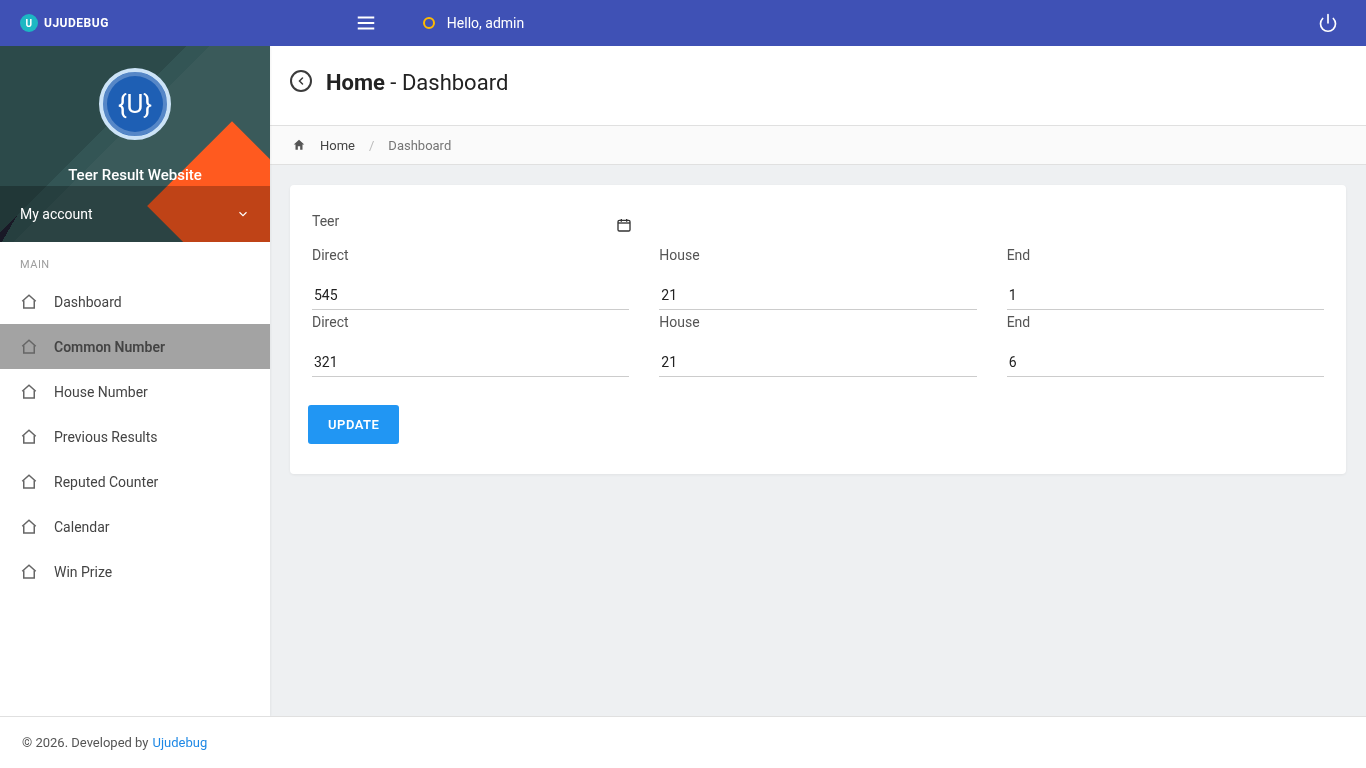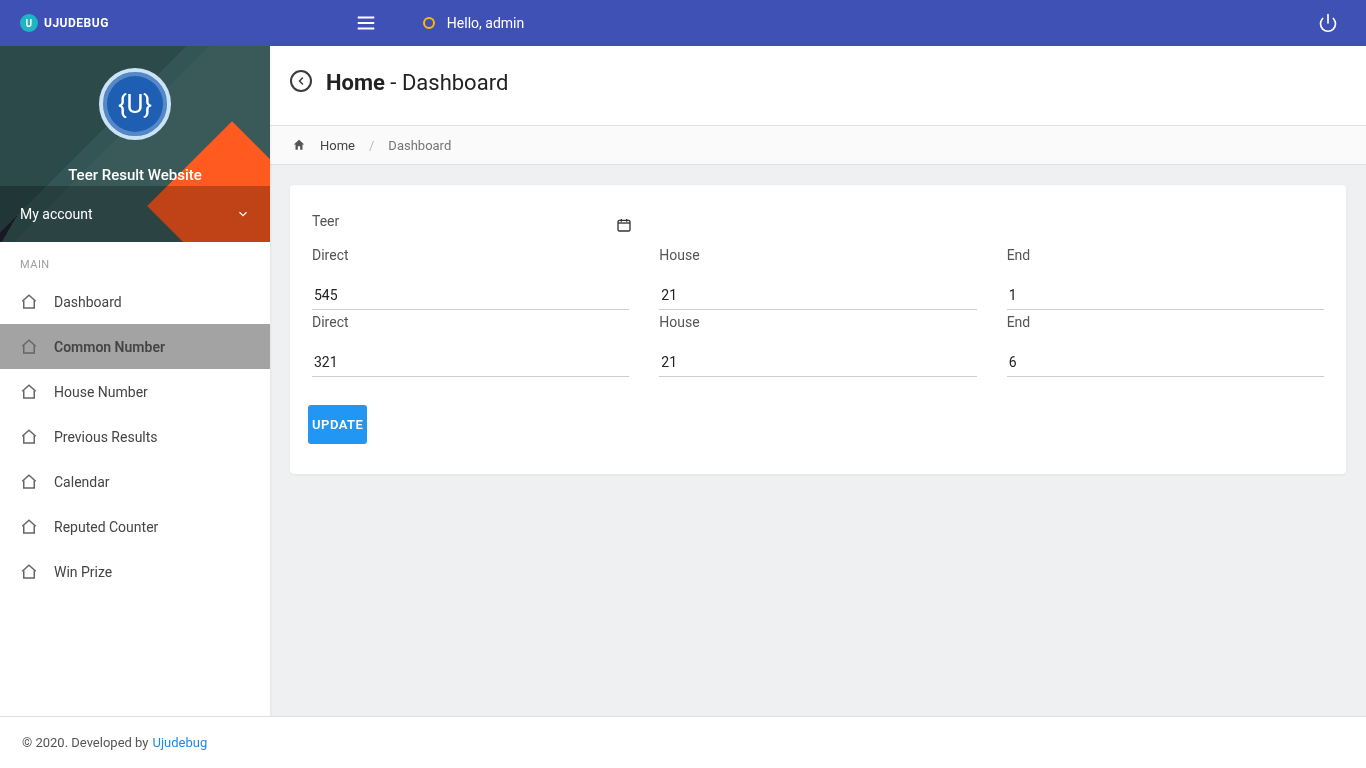--- a/index.html
+++ b/index.html
@@ -58,21 +58,21 @@
   .breadcrumb .home-link{color:#444;cursor:pointer;}
   .bc-sep{color:#bbb;}
 
   .card{margin:20px;background:#fff;border-radius:4px;box-shadow:0 1px 3px rgba(0,0,0,.06);padding:28px 18px 30px;}
   .field-row{display:flex;gap:22px;}
   .field{flex:1;padding:0 4px;}
   .field-label{font-size:14px;color:#555;margin-bottom:18px;}
   .input{width:100%;border:none;border-bottom:1px solid #ccc;font-size:14px;color:#222;padding:6px 2px;background:transparent;outline:none;}
   .date-field{max-width:330px;position:relative;}
   .cal-icon{position:absolute;right:6px;top:4px;color:#444;pointer-events:none;}
-  .btn-update{margin-top:28px;background:var(--update);color:#fff;border:none;border-radius:3px;padding:12px 4px;font-size:13px;font-weight:600;letter-spacing:.5px;cursor:pointer;}
+  .btn-update{margin-top:28px;background:var(--update);color:#fff;border:none;border-radius:3px;padding:12px 20px;font-size:13px;font-weight:600;letter-spacing:.5px;cursor:pointer;}
 
   
   .footer{position:absolute;left:0;right:0;bottom:0;height:52px;border-top:1px solid var(--border);background:#fff;display:flex;align-items:center;padding:0 22px;font-size:13px;color:#555;z-index:4;}
   .footer a{color:var(--link);text-decoration:none;margin-left:4px;cursor:pointer;}
 
   svg{display:block;}
 </style>
 </head>
 <body>
 
@@ -139,28 +139,28 @@
         <path d="M3 11l9-8 9 8"></path>
         <path d="M5 10v10h14V10"></path>
       </svg>
     <span>Previous Results</span>
   </div>
   <div class="nav-item">
     <svg class="nav-icon" viewBox="0 0 24 24" fill="none" stroke="currentColor" stroke-width="2">
         <path d="M3 11l9-8 9 8"></path>
         <path d="M5 10v10h14V10"></path>
       </svg>
+    <span>Reputed Counter</span>
+  </div>
+  <div class="nav-item">
+    <svg class="nav-icon" viewBox="0 0 24 24" fill="none" stroke="currentColor" stroke-width="2">
+        <path d="M3 11l9-8 9 8"></path>
+        <path d="M5 10v10h14V10"></path>
+      </svg>
     <span>Calendar</span>
-  </div>
-  <div class="nav-item">
-    <svg class="nav-icon" viewBox="0 0 24 24" fill="none" stroke="currentColor" stroke-width="2">
-        <path d="M3 11l9-8 9 8"></path>
-        <path d="M5 10v10h14V10"></path>
-      </svg>
-    <span>Reputed Counter</span>
   </div>
   <div class="nav-item">
     <svg class="nav-icon" viewBox="0 0 24 24" fill="none" stroke="currentColor" stroke-width="2">
         <path d="M3 11l9-8 9 8"></path>
         <path d="M5 10v10h14V10"></path>
       </svg>
     <span>Win Prize</span>
   </div>
 </div>
 
@@ -227,15 +227,15 @@
         <div class="field-label">End</div>
         <input class="input" value="6" style="">
       </div>
     </div>
 
     <button class="btn-update">UPDATE</button>
   </div>
 </div>
 
 <div class="footer">
-  <span>© 2020. Developed by</span>
+  <span>© 2026. Developed by</span>
   <a>Ujudebug</a>
 </div>
 
 </body></html>

